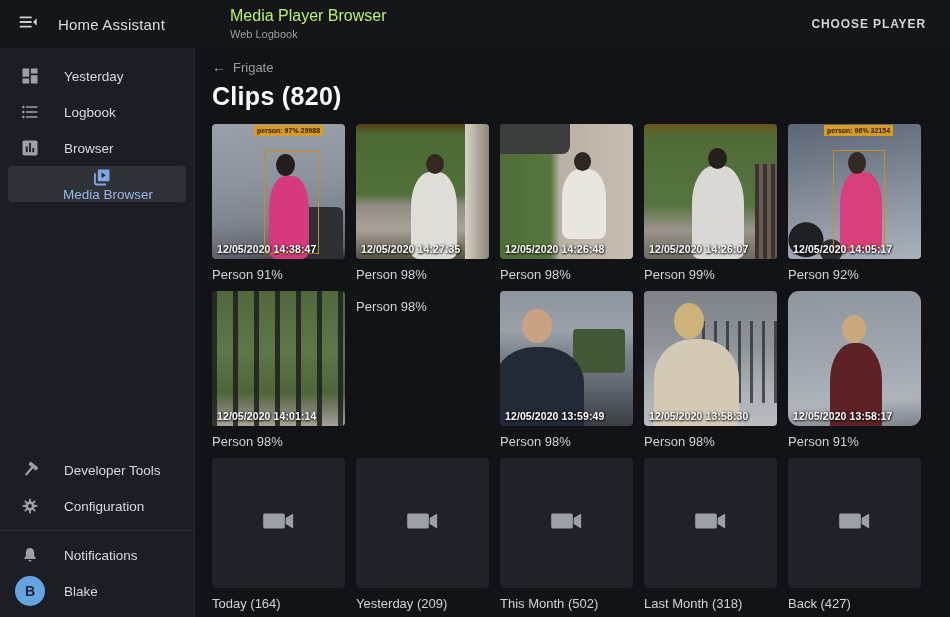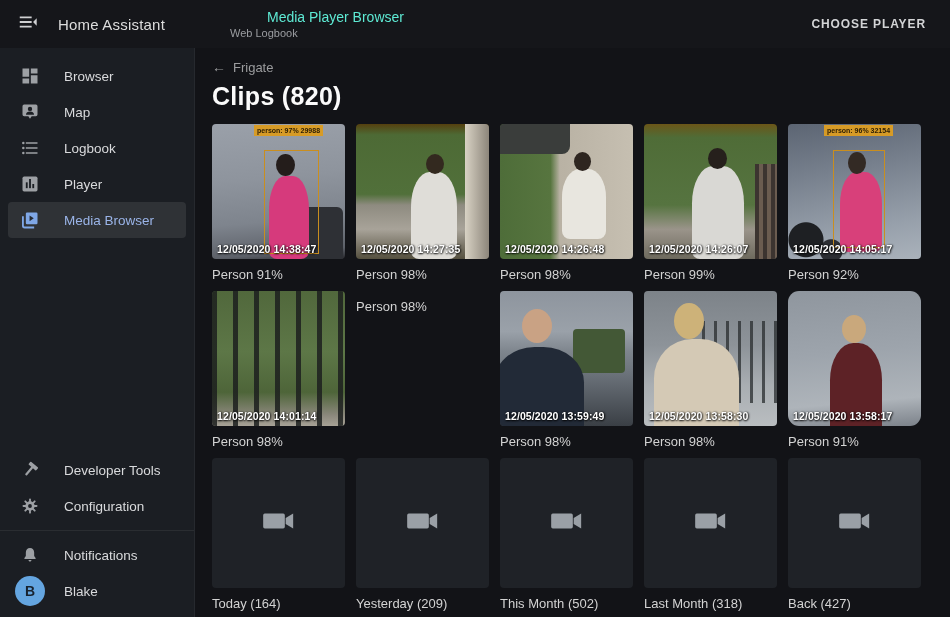--- a/index.html
+++ b/index.html
@@ -6,33 +6,33 @@
     font-family:"Liberation Sans","DejaVu Sans",sans-serif;-webkit-font-smoothing:antialiased;}
   *{box-sizing:border-box;}
 
   
   .header{position:absolute;top:0;left:0;width:950px;height:48px;background:#15161a;
     display:flex;align-items:center;z-index:5;}
   .menu-btn{width:24px;height:24px;margin-left:16px;cursor:pointer;display:flex;align-items:center;justify-content:center;}
   .menu-btn svg{fill:#cfd0d2;}
   .app-title{color:#dddddd;font-size:15px;margin-left:18px;letter-spacing:.2px;}
   .page-title-block{margin-left:65px;line-height:1.15;}
-  .page-title{color:#5eead4;font-size:14px;margin-left:37px;}
+  .page-title{color:#bef264;font-size:16px;}
   .page-subtitle{color:#9b9da1;font-size:11px;margin-top:2px;}
   .choose-player{margin-left:auto;margin-right:18px;color:#d3d4d6;font-size:12px;font-weight:700;
     letter-spacing:.9px;cursor:pointer;padding:8px 6px;border-radius:3px;}
 
   
   .sidebar{position:absolute;top:48px;left:0;width:195px;height:569px;background:#1b1e23;
     border-right:1px solid #26292e;display:flex;flex-direction:column;}
   .side-item{height:36px;margin:0 8px;border-radius:4px;display:flex;align-items:center;cursor:pointer;flex:0 0 auto;}
   .side-item .ico{width:24px;height:24px;margin-left:10px;display:flex;align-items:center;justify-content:center;}
   .side-item .ico svg{fill:#9da0a4;}
   .side-item .lbl{color:#d9dadc;font-size:13.5px;font-weight:500;margin-left:22px;}
-  .side-item.selected{background:rgba(255,255,255,.09);}
+  .side-item.selected{background:rgba(255,255,255,.09);flex-direction:column;}
   .side-item.selected .lbl{color:#9ab4e8;}
   .side-item.selected .ico svg{fill:#7fa7e6;}
   .side-spacer{flex:1 1 auto;}
   .side-divider{height:1px;background:#2a2d31;margin:6px 0 6px 0;flex:0 0 auto;}
   .avatar{width:30px;height:30px;border-radius:50%;background:#64a5e0;color:#18222e;font-size:14px;
     font-weight:700;display:flex;align-items:center;justify-content:center;margin-left:7px;flex:0 0 auto;}
   .side-item .avatar + .lbl{margin-left:19px;}
   .side-bottom-pad{height:8px;flex:0 0 auto;}
 
   
@@ -124,31 +124,21 @@
 
 <div class="sidebar">
   <div style="height:10px;flex:0 0 auto;"></div>
   <div id="sidebar-items">
       <div class="side-item">
         <span class="ico">
           <svg width="20" height="20" viewBox="0 0 24 24">
             <path d="M13,3V9H21V3M13,21H21V11H13M3,21H11V15H3M3,13H11V3H3"></path>
           </svg>
         </span>
-        <span class="lbl">Browser</span>
-      </div>
-      <div class="side-item">
-        <span class="ico">
-          <svg width="20" height="20" viewBox="0 0 24 24">
-            <path d="M5,3h14a2,2 0 0 1 2,2v10a2,2 0 0 1-2,2h-5l-2,3l-2-3H5a2,2 0 0 1-2-2V5A2,2 0 0 1 5,3z"></path>
-            <circle cx="12" cy="8.3" r="2.6" fill="#1b1e23"></circle>
-            <path d="M7.2,15c0-2.4,2.2-3.6,4.8-3.6s4.8,1.2,4.8,3.6v0.4H7.2z" fill="#1b1e23"></path>
-          </svg>
-        </span>
-        <span class="lbl">Map</span>
+        <span class="lbl">Yesterday</span>
       </div>
       <div class="side-item">
         <span class="ico">
           <svg width="20" height="20" viewBox="0 0 24 24">
             <path d="M7,5H21V7H7V5M7,11H21V13H7V11M7,17H21V19H7V17Z"></path>
             <circle cx="4" cy="6" r="1.5"></circle>
             <circle cx="4" cy="12" r="1.5"></circle>
             <circle cx="4" cy="18" r="1.5"></circle>
           </svg>
         </span>
@@ -156,21 +146,21 @@
       </div>
       <div class="side-item">
         <span class="ico">
           <svg width="20" height="20" viewBox="0 0 24 24">
             <path d="M5,3h14a2,2 0 0 1 2,2v14a2,2 0 0 1-2,2H5a2,2 0 0 1-2-2V5A2,2 0 0 1 5,3z"></path>
             <rect x="7" y="10" width="2.2" height="7" fill="#1b1e23"></rect>
             <rect x="10.9" y="6" width="2.2" height="11" fill="#1b1e23"></rect>
             <rect x="14.8" y="12" width="2.2" height="5" fill="#1b1e23"></rect>
           </svg>
         </span>
-        <span class="lbl">Player</span>
+        <span class="lbl">Browser</span>
       </div>
       <div class="side-item selected">
         <span class="ico">
           <svg width="20" height="20" viewBox="0 0 24 24" style="fill: rgb(127, 167, 230);">
             <rect x="7" y="3" width="14" height="14" rx="1.5"></rect>
             <path d="M11.5,6.5L16.5,10L11.5,13.5z" fill="#262b33"></path>
             <path d="M3.5,7.5V19a2,2 0 0 0 2,2H17" fill="none" stroke-width="2.2" style="stroke: rgb(127, 167, 230);"></path>
           </svg>
         </span>
         <span class="lbl">Media Browser</span>

